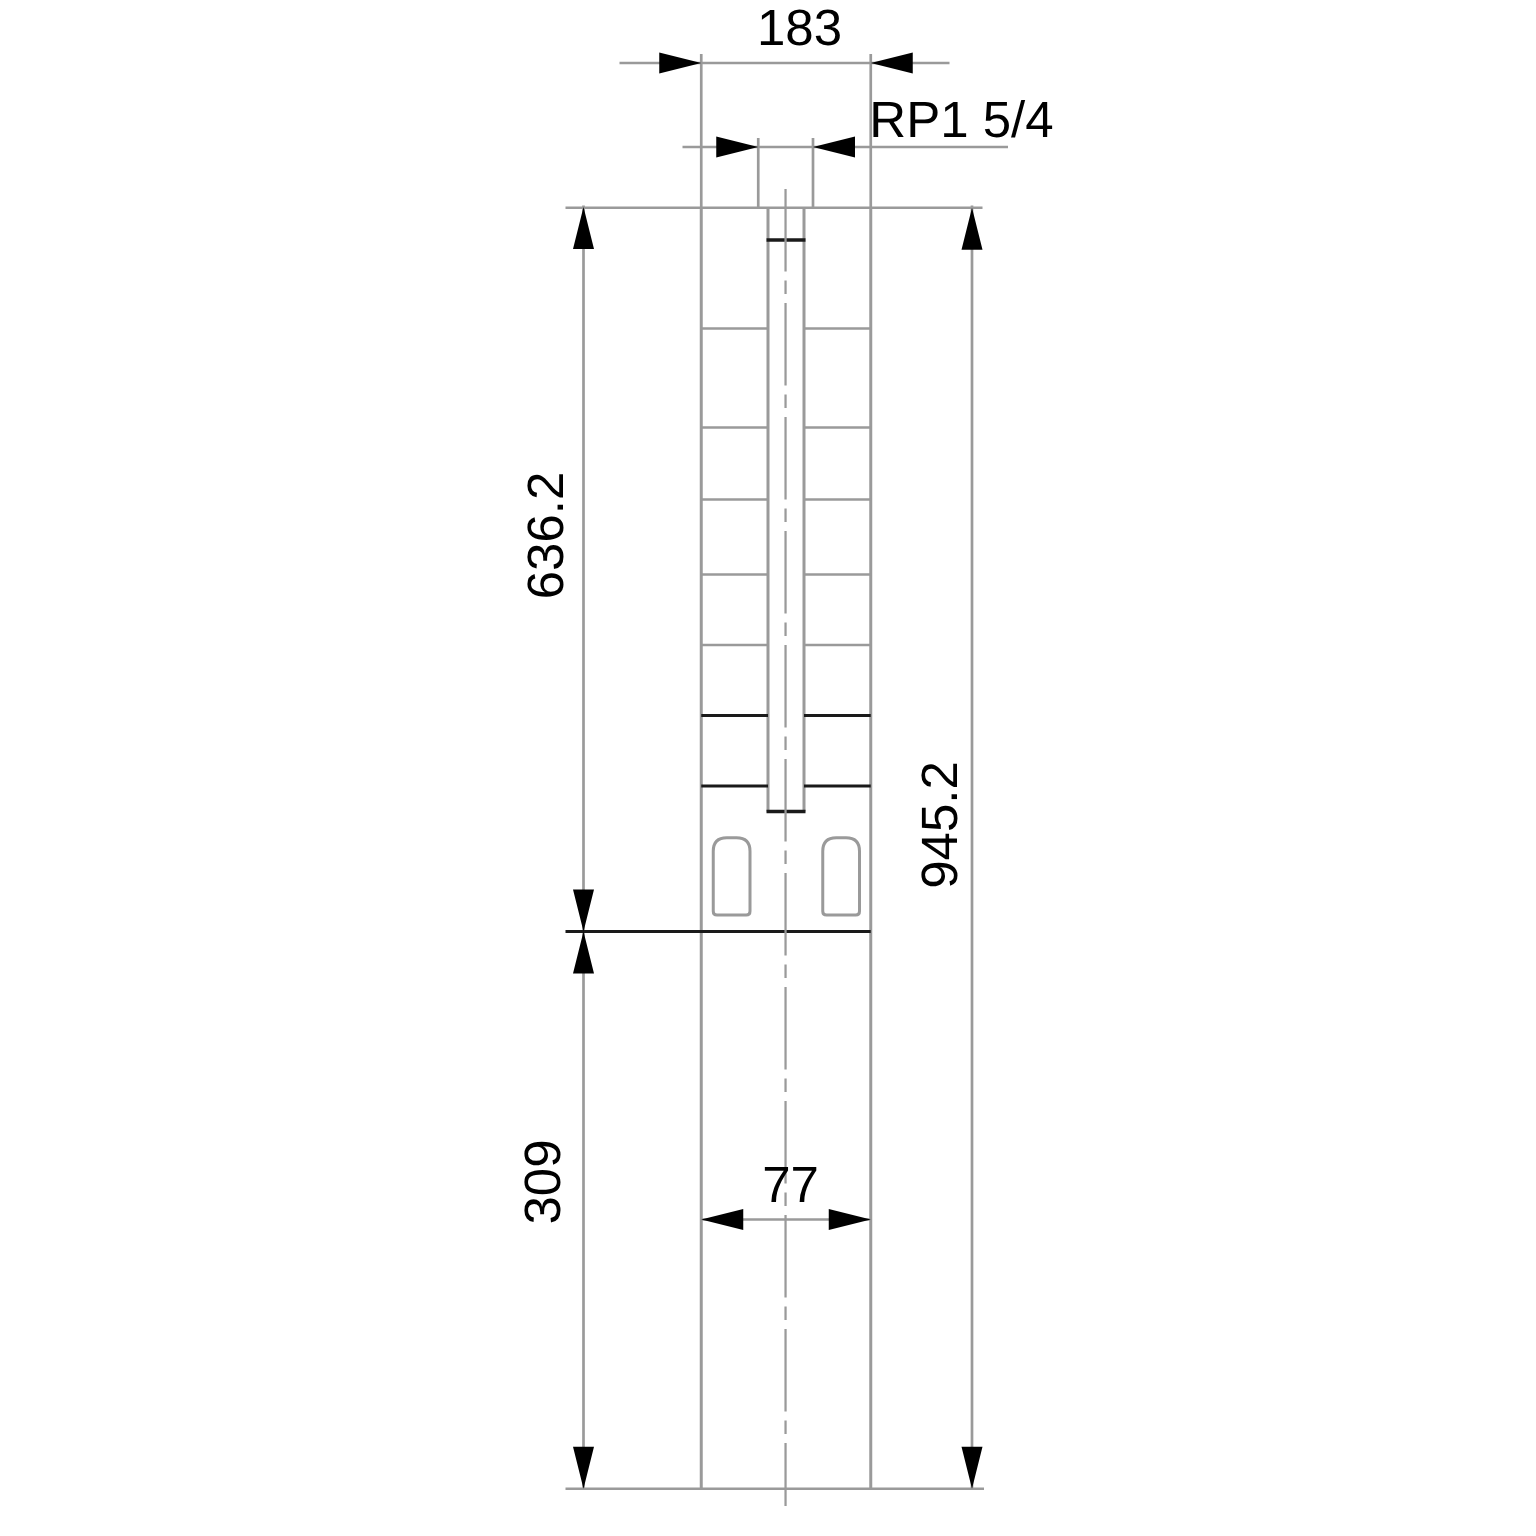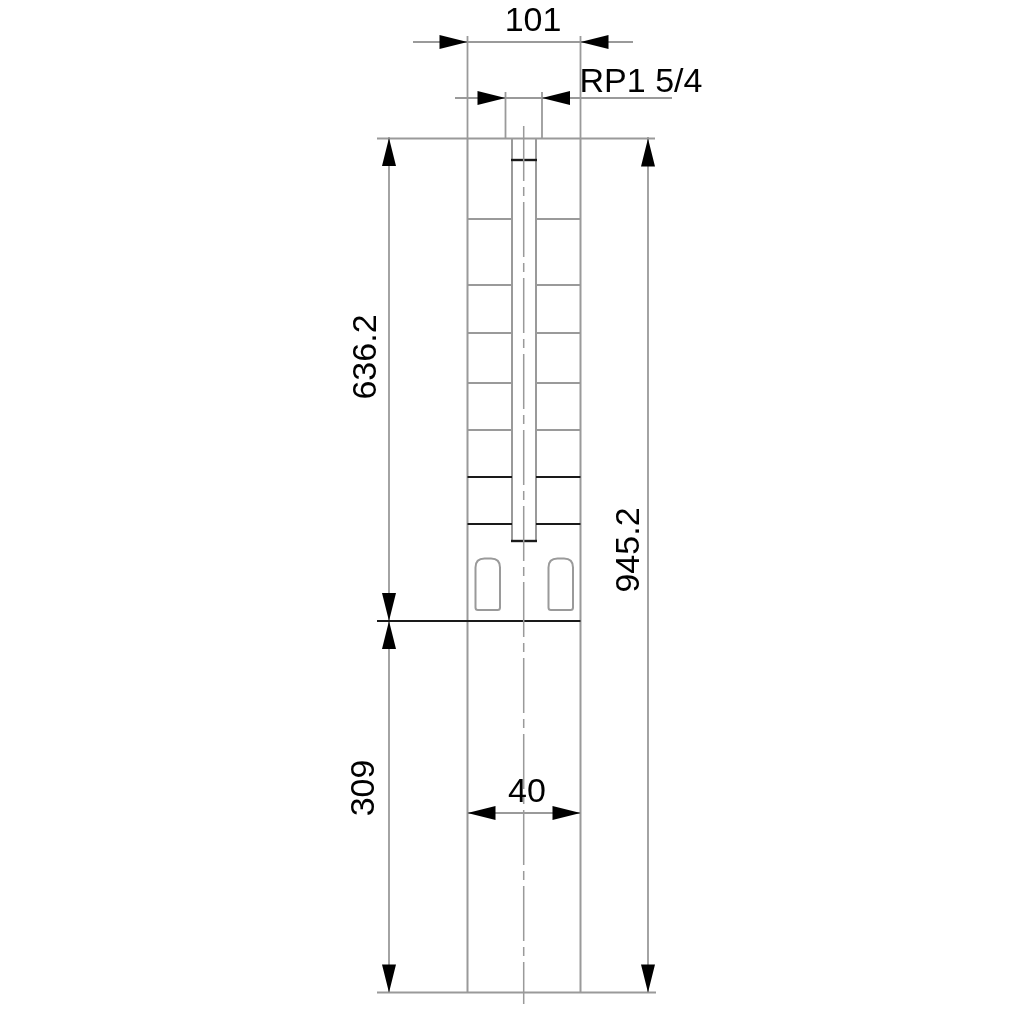--- a/index.html
+++ b/index.html
@@ -95,24 +95,24 @@
       <polygon points="389,138 382,166 396,166"></polygon>
       <polygon points="389,621 382,593 396,593"></polygon>
       <polygon points="389,621 382,649 396,649"></polygon>
       <polygon points="389,992.5 382,964.5 396,964.5"></polygon>
 
       <polygon points="648,138.5 641,166.5 655,166.5"></polygon>
       <polygon points="648,992.5 641,964.5 655,964.5"></polygon>
     </g>
   </svg>
 
-  <div class="dim-label" style="left:533px;top:19px;">101</div>
+  <div class="dim-label" style="left:533px;top:19px;">183</div>
 
   <div class="dim-label" style="left:641px;top:80px;">RP1 5/4</div>
 
   <div class="dim-label rot" style="left:364px;top:357px;">636.2</div>
 
   <div class="dim-label rot" style="left:627px;top:550px;">945.2</div>
 
   <div class="dim-label rot" style="left:362px;top:788px;">309</div>
 
-  <div class="dim-label" style="left:527px;top:790px;">40</div>
+  <div class="dim-label" style="left:527px;top:790px;">77</div>
 </div>
 
 </body></html>

